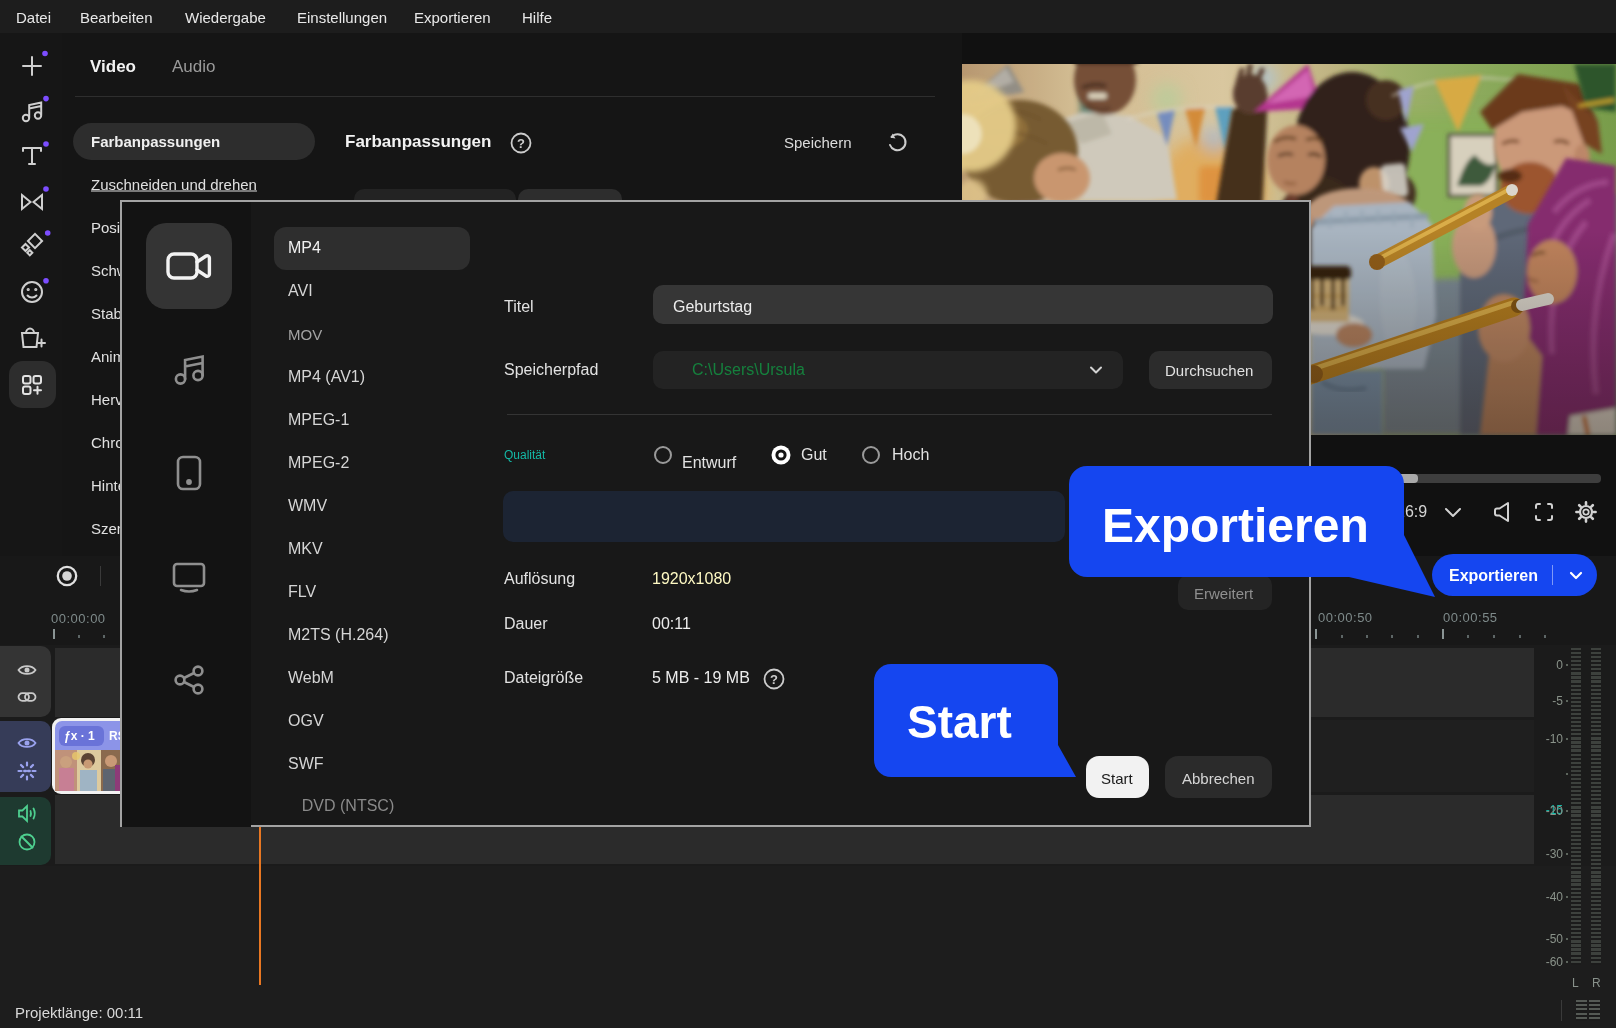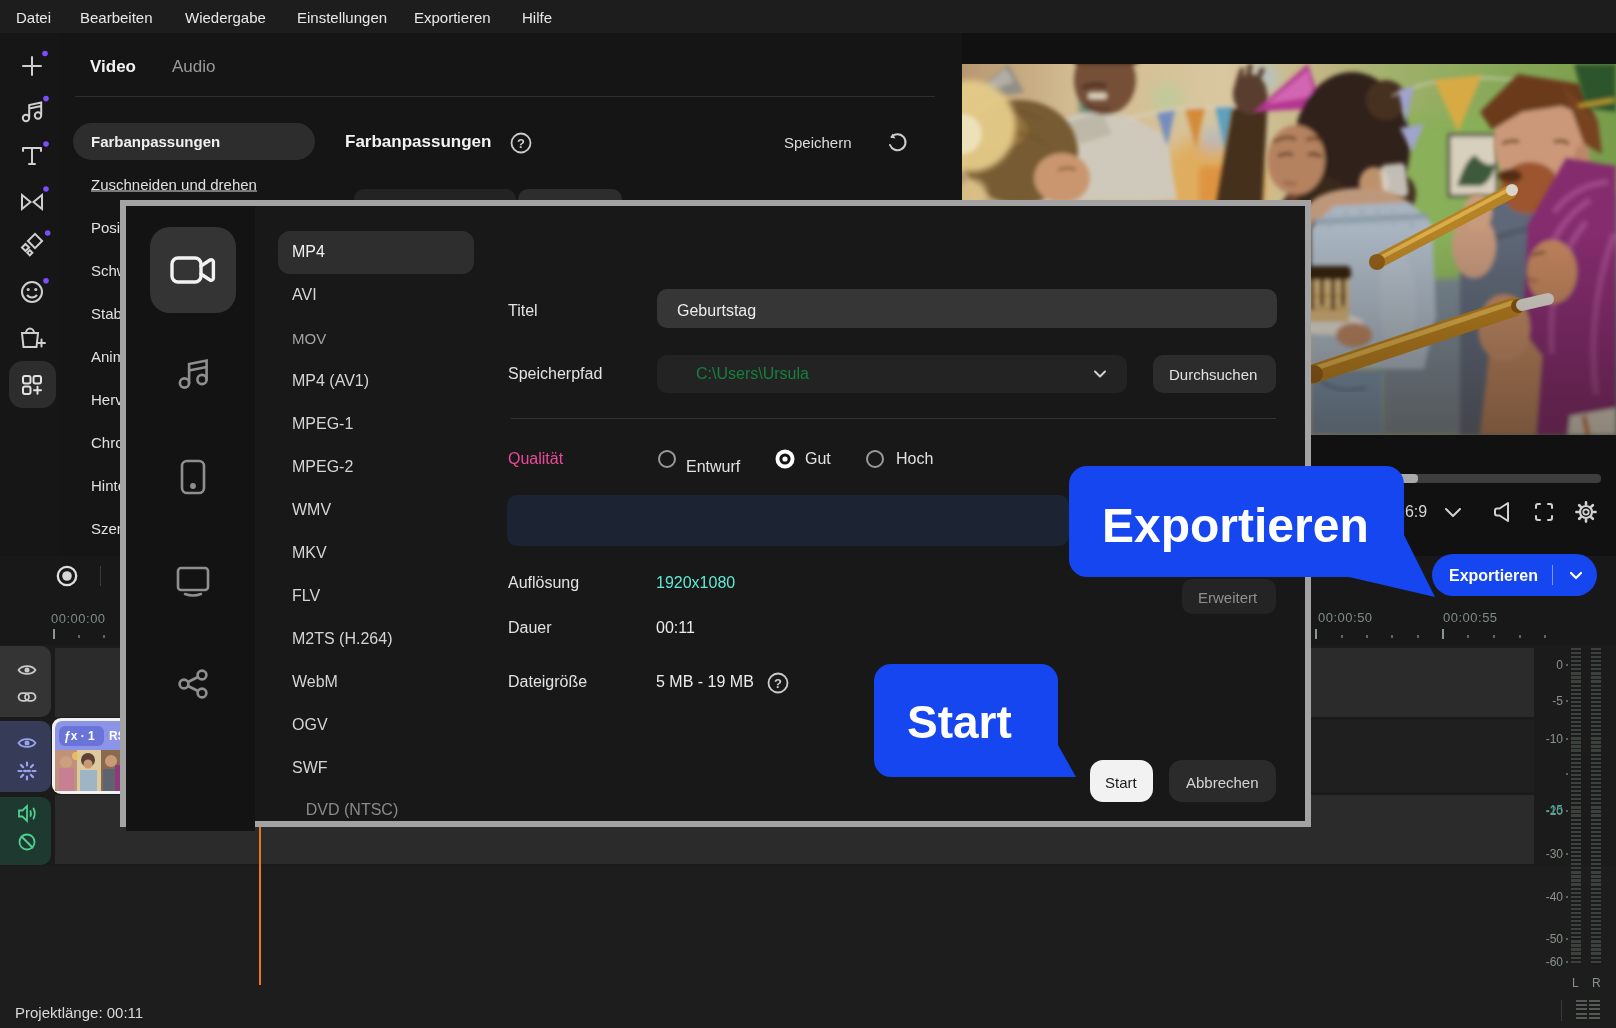--- a/index.html
+++ b/index.html
@@ -427,21 +427,21 @@
   <div class="abs" style="left:1566px;top:938px;width:2px;height:2px;background:#5d655d;"></div>
   <div class="abs" style="left:1566px;top:961px;width:2px;height:2px;background:#5d655d;"></div>
   <div class="abs" style="left:1561px;top:1000px;width:1px;height:21px;background:#3a3a3a;"></div>
   <div class="abs" style="left:1576px;top:1000px;width:11px;height:21px;background:repeating-linear-gradient(180deg,#555a55 0 2px,#1b1b1b 2px 4.2px);"></div>
   <div class="abs" style="left:1589px;top:1000px;width:11px;height:21px;background:repeating-linear-gradient(180deg,#555a55 0 2px,#1b1b1b 2px 4.2px);"></div>
   <div class="abs vc" style="left:1572px;top:983px;color:#88918b;font-size:12px;">L</div>
   <div class="abs vc" style="left:1592px;top:983px;color:#88918b;font-size:12px;">R</div>
 
   <div class="abs vc" style="left:15px;top:1012px;color:#d9d9d9;font-size:15px;">Projektlänge: 00:11</div>
 
-  <div id="dialog" class="abs" style="left:120px;top:200px;width:1191px;height:627px;background:#181818;border:6px solid #a3a3a3;">
+  <div id="dialog" class="abs" style="left:120px;top:200px;width:1191px;height:627px;background:#181818;border:2px solid #a3a3a3;">
 
     <div class="abs" style="left:0;top:0;width:129px;height:625px;background:#131313;"></div>
     <div class="abs" style="left:24px;top:21px;width:86px;height:86px;background:#343434;border-radius:20px;"></div>
     <svg class="abs" style="left:0;top:0;" width="129" height="520" viewBox="0 0 129 520">
 
       <g stroke="#f2f2f2" stroke-width="3.4" fill="none" stroke-linejoin="round" stroke-linecap="round" transform="translate(67,64)">
         <rect x="-21" y="-12" width="29" height="24" rx="6"></rect>
         <path d="M8 -4 L17 -10 a2.2 2.2 0 0 1 3.4 1.8 v16.4 a2.2 2.2 0 0 1 -3.4 1.8 L8 4"></path>
       </g>
 
@@ -492,34 +492,34 @@
     <div class="abs vc" style="left:551px;top:105px;color:#ececec;font-size:16px;">Geburtstag</div>
     <div class="abs vc" style="left:382px;top:168px;color:#e2e2e2;font-size:16px;">Speicherpfad</div>
     <div class="abs" style="left:531px;top:149px;width:470px;height:38px;background:#232323;border-radius:10px;"></div>
     <div class="abs vc" style="left:551px;top:168px;color:#15803d;font-size:16px;margin-left:19px;">C:\Users\Ursula</div>
     <svg class="abs" style="left:966px;top:160px;" width="16" height="16" viewBox="0 0 16 16">
       <path d="M3 5.5 L8 10.5 L13 5.5" fill="none" stroke="#d2d2d2" stroke-width="2" stroke-linecap="round" stroke-linejoin="round"></path>
     </svg>
     <div class="abs" style="left:1027px;top:149px;width:123px;height:38px;background:#2c2c2c;border-radius:10px;"></div>
     <div class="abs vc" style="left:1043px;top:168px;color:#e2e2e2;font-size:15px;">Durchsuchen</div>
     <div class="abs" style="left:385px;top:212px;width:765px;height:1px;background:#343434;"></div>
-    <div class="abs vc" style="left:382px;top:253px;color:#ec4899;font-size:16px;">Qualität</div>
+    <div class="abs vc" style="left:382px;top:253px;color:#14b8a6;font-size:12px;">Qualität</div>
     <svg class="abs" style="left:520px;top:233px;" width="260" height="40" viewBox="0 0 260 40">
       <circle cx="21" cy="20" r="8" fill="none" stroke="#9a9a9a" stroke-width="2"></circle>
       <circle cx="139" cy="20" r="9.5" fill="#ffffff"></circle>
       <circle cx="139" cy="20" r="5.6" fill="#141414"></circle>
       <circle cx="139" cy="20" r="2.6" fill="#ffffff"></circle>
       <circle cx="229" cy="20" r="8" fill="none" stroke="#9a9a9a" stroke-width="2"></circle>
     </svg>
     <div class="abs vc" style="left:560px;top:253px;color:#e2e2e2;font-size:16px;margin-top:8px;">Entwurf</div>
     <div class="abs vc" style="left:679px;top:253px;color:#e2e2e2;font-size:16px;">Gut</div>
     <div class="abs vc" style="left:770px;top:253px;color:#e2e2e2;font-size:16px;">Hoch</div>
     <div class="abs" style="left:381px;top:289px;width:562px;height:51px;background:#1c2433;border-radius:10px;"></div>
     <div class="abs vc" style="left:382px;top:377px;color:#e2e2e2;font-size:16px;">Auflösung</div>
-    <div class="abs vc" style="left:530px;top:377px;color:#5eead4;font-size:16px;">1920x1080</div>
+    <div class="abs vc" style="left:530px;top:377px;color:#fef9c3;font-size:16px;">1920x1080</div>
     <div class="abs vc" style="left:382px;top:422px;color:#e2e2e2;font-size:16px;">Dauer</div>
     <div class="abs vc" style="left:530px;top:422px;color:#ececec;font-size:16px;">00:11</div>
     <div class="abs vc" style="left:382px;top:476px;color:#e2e2e2;font-size:16px;">Dateigröße</div>
     <div class="abs vc" style="left:530px;top:476px;color:#ececec;font-size:16px;">5 MB - 19 MB</div>
     <svg class="abs" style="left:641px;top:466px;" width="22" height="22" viewBox="0 0 22 22">
       <circle cx="11" cy="11" r="9.5" fill="none" stroke="#cccccc" stroke-width="1.8"></circle>
       <text x="11" y="15.5" text-anchor="middle" font-size="13" font-weight="bold" fill="#cccccc" font-family="Liberation Sans">?</text>
     </svg>
 
     <div class="abs" style="left:1056px;top:373px;width:94px;height:35px;background:#242424;border-radius:10px;"></div>

